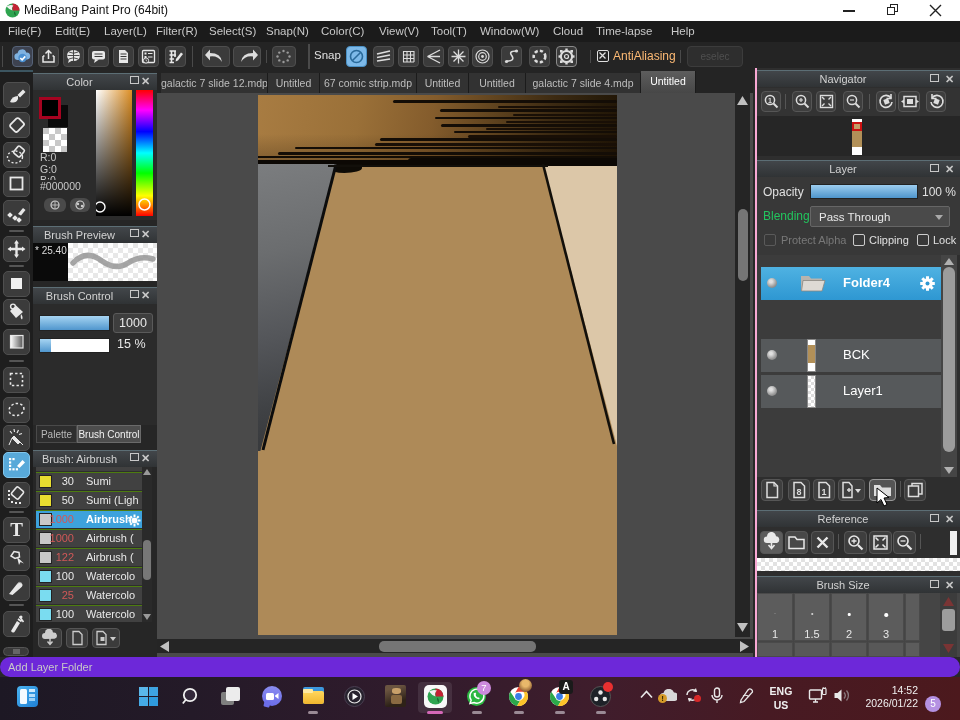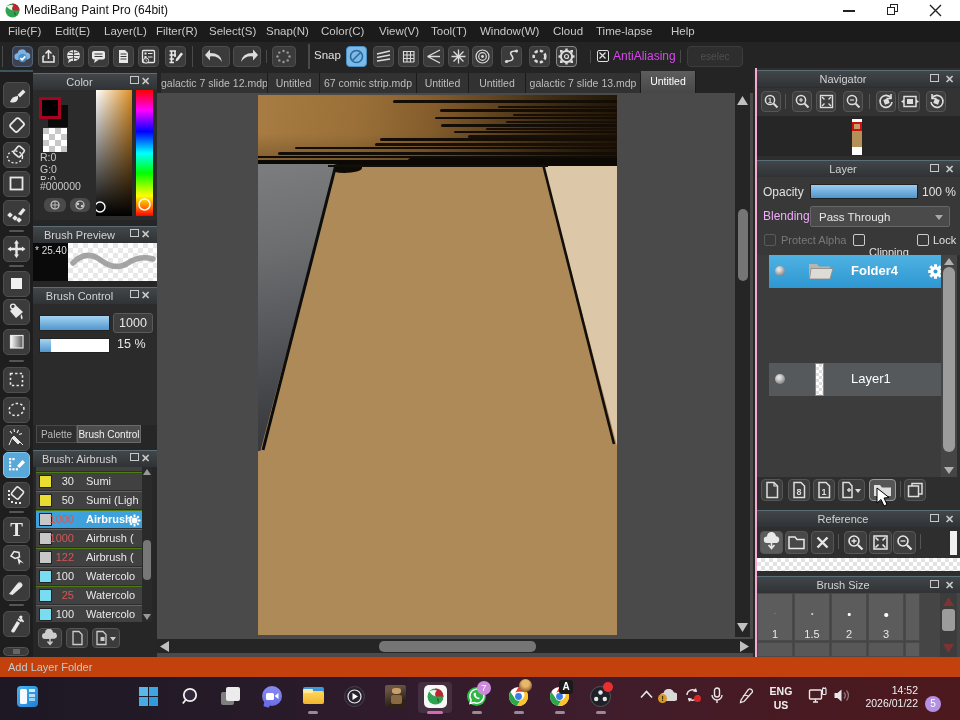--- a/index.html
+++ b/index.html
@@ -35,40 +35,40 @@
 .picon { position:absolute; width:9px; height:8px; border:1px solid #c8c8c8; }
 .px { position:absolute; color:#c8c8c8; font-size:11px; font-weight:bold; line-height:10px; }
 
 .brow { position:absolute; left:0; width:106px; height:18.5px; background:#414141; border-bottom:1px solid #2e2e2e; }
 .bsw { position:absolute; left:3px; top:2.5px; width:13px; height:13px; border:1px solid #222; }
 .bnum { position:absolute; left:8px; top:2.5px; width:30px; font-size:11px; color:#e8e8e8; text-align:right; }
 .bname { position:absolute; left:50px; top:2.5px; font-size:11px; color:#e8e8e8; white-space:nowrap; }
 
 .nb { position:absolute; top:3px; width:20px; height:21px; background:#3e3e3e; border:1px solid #565656; border-radius:4px; }
 .nsep { position:absolute; top:6px; width:1px; height:15px; background:#555; }
-.lrow { position:absolute; left:12px; width:184px; height:33px; background:#56595b; }
+.lrow { position:absolute; left:4px; width:184px; height:33px; background:#56595b;margin-top:12px; }
 .lradio { position:absolute; left:6px; top:11px; width:10px; height:10px; border-radius:50%;
   background:radial-gradient(circle at 40% 35%, #e0e0e0 15%, #9a9a9a 60%, #6a6a6a); }
 .lfolder { position:absolute; left:37px; top:5px; }
 .lname { position:absolute; left:82px; top:8px; color:#fff; font-size:13px; }
 .lb { position:absolute; width:22px; height:22px; background:#3e3e3e; border:1px solid #565656; border-radius:4px; }
 .rb { position:absolute; width:23px; height:23px; background:#3e3e3e; border:1px solid #565656; border-radius:4px; }
 .bsc { position:absolute; top:0; width:36px; height:48px; background:#5c5c5c; border:1px solid #4a4a4a; }
 .bsd { position:absolute; left:50%; top:19px; transform:translateX(-50%); background:#fff; border-radius:50%; }
 .bst { position:absolute; left:0; top:34px; width:100%; text-align:center; color:#e8e8e8; font-size:11px; }
 
 
 #canvasarea { left:157px; top:70px; width:596px; height:587px; background:#4a4a4a; }
 #tabbar { position:absolute; left:0; top:0; width:596px; height:23px; background:#242424; }
 .tab { position:absolute; top:3px; height:20px; background:#323232; border-right:1px solid #1b1b1b;
   color:#bdbdbd; font-size:10.5px; text-align:center; line-height:20px; white-space:nowrap; overflow:hidden; }
 .tabon { top:1px; height:22px; background:linear-gradient(#5d5d5d,#474747); color:#fff; }
 
 
-#statusbar { left:0; top:657px; width:960px; height:20px; background:#c2410c; }
+#statusbar { left:0; top:657px; width:960px; height:20px; background:#6d28d9;border-radius:10px; }
 
 #taskbar { left:0; top:677px; width:960px; height:43px;
   background:linear-gradient(90deg,#1d1824 0%,#241a28 20%,#301b2c 42%,#3f1d2c 62%,#471a23 80%,#4c191d 100%); }
 </style>
 </head>
 <body>
 <div id="root">
   <div class="abs" id="titlebar"></div>
   <svg class="abs" style="left:5px;top:3px" width="15" height="15" viewBox="0 0 15 15">
     <circle cx="7.5" cy="7.5" r="7" fill="#2ea44f"></circle>
@@ -248,32 +248,32 @@
           </g>
         <circle cx="9.5" cy="9.5" r="2" fill="#3b3b3b" stroke="#dcdcdc" stroke-width="1.2"></circle>
       </svg>
     </div>
     <div class="sep" style="left:590px;top:8px;height:13px"></div>
     <div class="abs" style="left:597px;top:8px;width:12px;height:12px;border:1.4px solid #e0e0e0;border-radius:2px">
       <svg width="9" height="9" viewBox="0 0 9 9" style="display:block">
           <path d="M1.5 1.5 L7.5 7.5 M7.5 1.5 L1.5 7.5" stroke="#e0e0e0" stroke-width="1.3"></path>
         </svg>
     </div>
-    <div class="abs" style="left:613px;top:7px;font-size:12px;color:#d946ef">AntiAliasing</div>
+    <div class="abs" style="left:613px;top:7px;font-size:12px;color:#fdba74">AntiAliasing</div>
     <div class="sep" style="left:680px;top:8px;height:13px"></div>
     <div class="abs" style="left:687px;top:4px;width:56px;height:21px;background:#2e2e2e;border:1px solid #3c3c3c;border-radius:4px;color:#4f4f4f;font-size:10px;text-align:center;line-height:20px">eselec</div>
   </div>
   <div class="abs" id="canvasarea">
     <div id="tabbar">
       <div class="tab" style="left:4px;width:107px">galactic 7 slide 12.mdp</div>
       <div class="tab" style="left:111px;width:52px">Untitled</div>
       <div class="tab" style="left:163px;width:97px">67 comic strip.mdp</div>
       <div class="tab" style="left:260px;width:52px">Untitled</div>
       <div class="tab" style="left:312px;width:57px">Untitled</div>
-      <div class="tab" style="left:369px;width:115px">galactic 7 slide 13.mdp</div>
+      <div class="tab" style="left:369px;width:115px">galactic 7 slide 4.mdp</div>
       <div class="tab tabon" style="left:484px;width:55px">Untitled</div>
     </div>
 
     <div class="abs" style="left:101px;top:25px;width:359px;height:540px;background:#ae8a58;overflow:hidden">
 
       <div class="abs" style="left:0;top:0;width:359px;height:71px;background:linear-gradient(to bottom,rgba(0,0,0,0) 55%,rgba(20,10,0,0.3) 100%),linear-gradient(100deg,#a87c42 0%,#9a7038 28%,#845c2c 48%,#5e421e 65%,#3c2a12 80%,#281c0a 92%,#201405 100%)"></div>
       <div class="abs" style="left:135px;top:5px;width:224px;height:3px;background:#140d06;border-radius:2px"></div>
       <div class="abs" style="left:240px;top:11px;width:119px;height:2px;background:#190f06;border-radius:2px"></div>
       <div class="abs" style="left:182px;top:14px;width:177px;height:2.5px;background:#140d06;border-radius:2px"></div>
       <div class="abs" style="left:255px;top:19px;width:104px;height:2px;background:#190f06;border-radius:2px"></div>
@@ -606,47 +606,54 @@
       <div class="abs" style="left:95px;top:6px;width:10px;height:9px;background:#c49c66;border:2px solid #cc1111;box-sizing:border-box"></div>
     </div>
 
     <div class="ptitle" style="left:0;top:92px;width:203px">Layer</div>
     <div class="picon" style="left:173px;top:96px"></div>
       <div class="px" style="left:188px;top:96px">✕</div>
     <div class="abs" style="left:0;top:109px;width:203px;height:78px;background:#383838"></div>
     <div class="abs" style="left:6px;top:117px;color:#e0e0e0;font-size:12px">Opacity</div>
     <div class="abs" style="left:53px;top:116px;width:108px;height:15px;background:linear-gradient(#9ccdef,#4e95cc);border:1px solid #222"></div>
     <div class="abs" style="left:165px;top:117px;color:#e0e0e0;font-size:12px">100 %</div>
-    <div class="abs" style="left:6px;top:141px;color:#f0abfc;font-size:12px">Blending</div>
+    <div class="abs" style="left:6px;top:141px;color:#22c55e;font-size:12px">Blending</div>
     <div class="abs" style="left:53px;top:138px;width:140px;height:21px;background:#4a4a4a;border:1px solid #666;border-radius:2px;color:#e8e8e8;font-size:11.5px;line-height:20px;padding-left:8px">Pass Through
       <svg style="position:absolute;right:6px;top:8px" width="8" height="5">
           <path d="M0 0 L8 0 L4 5Z" fill="#aaa"></path>
         </svg></div>
     <div class="abs" style="left:7px;top:166px;width:12px;height:12px;border:1.5px solid #5a5a5a;border-radius:2px"></div>
     <div class="abs" style="left:24px;top:166px;color:#787878;font-size:11px">Protect Alpha</div>
     <div class="abs" style="left:96px;top:166px;width:12px;height:12px;border:1.5px solid #ccc;border-radius:2px"></div>
-    <div class="abs" style="left:112px;top:178px;color:#e0e0e0;font-size:11px">Clipping</div>
+    <div class="abs" style="left:112px;top:166px;color:#e0e0e0;font-size:11px">Clipping</div>
     <div class="abs" style="left:160px;top:166px;width:12px;height:12px;border:1.5px solid #ccc;border-radius:2px"></div>
     <div class="abs" style="left:176px;top:166px;color:#e0e0e0;font-size:11px">Lock</div>
 
     <div class="abs" style="left:0;top:187px;width:184px;height:222px;background:#3c3c3c"></div>
     <div class="lrow" style="top:187px;background:linear-gradient(#4fb2e2,#2e97d2)">
       <div class="lradio"></div>
       <svg class="lfolder" width="30" height="22" viewBox="0 0 30 22">
           <path d="M3 4 H11 L13 6.5 H24 V19 H3 Z" fill="#b8b4ae"></path>
           <path d="M5 8.5 H27 L24 19 H3.5 Z" fill="#dedad4" stroke="#8a8680" stroke-width="0.8"></path>
         </svg>
       <div class="lname" style="font-weight:bold">Folder4</div>
       <svg style="position:absolute;right:8px;top:7px" width="19" height="19" viewBox="0 0 19 19">
           <circle cx="9.5" cy="9.5" r="5.2" fill="#fff"></circle>
           <g stroke="#fff" stroke-width="3">
             <path d="M9.5 2.2 V6 M9.5 13 V16.8 M2.2 9.5 H6 M13 9.5 H16.8 M4.3 4.3 L7 7 M12 12 L14.7 14.7 M14.7 4.3 L12 7 M7 12 L4.3 14.7"></path>
           </g>
           <circle cx="9.5" cy="9.5" r="2" fill="#2e97d2"></circle>
         </svg>
+    </div>
+    <div class="lrow" style="top:259px">
+      <div class="lradio"></div>
+      <div class="abs" style="left:46px;top:0;width:9px;height:33px;background:#fff;border:1px solid #888">
+        <div style="position:absolute;left:0;top:5px;width:7px;height:18px;background:#b29058"></div>
+        </div>
+      <div class="lname">BCK</div>
     </div>
     <div class="lrow" style="top:295px">
       <div class="lradio"></div>
       <div class="abs" style="left:46px;top:0;width:9px;height:33px;background:conic-gradient(#ddd 25%,#fff 0 50%,#ddd 0 75%,#fff 0) 0 0/6px 6px;border:1px solid #888"></div>
       <div class="lname">Layer1</div>
     </div>
 
     <div class="abs" style="left:184px;top:187px;width:16px;height:222px;background:#454545">
       <svg width="12" height="9" style="position:absolute;left:2px;top:2px">
           <path d="M6 1 L11 8 L1 8Z" fill="#b0b0b0"></path>

